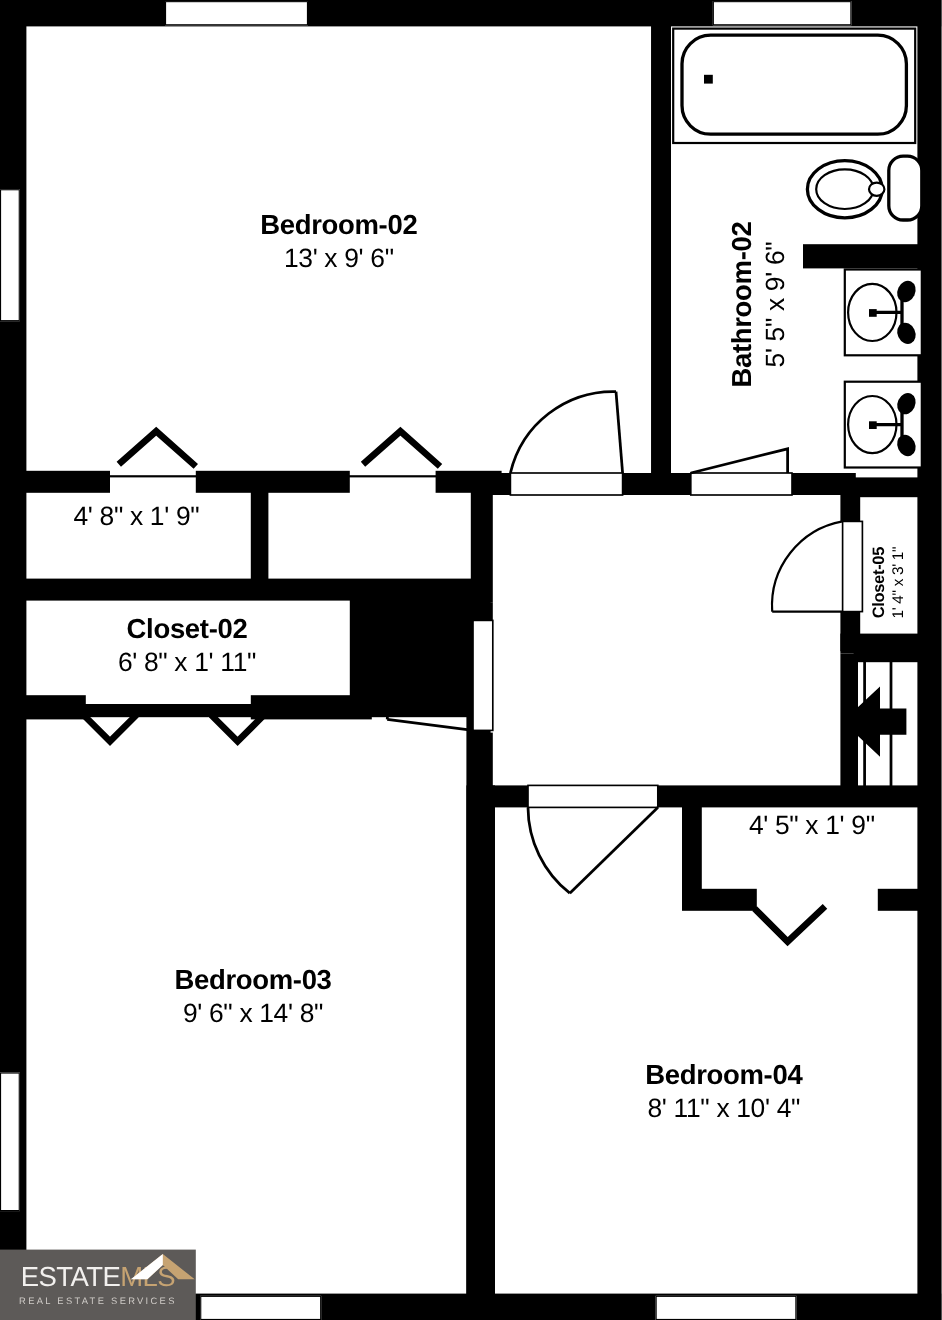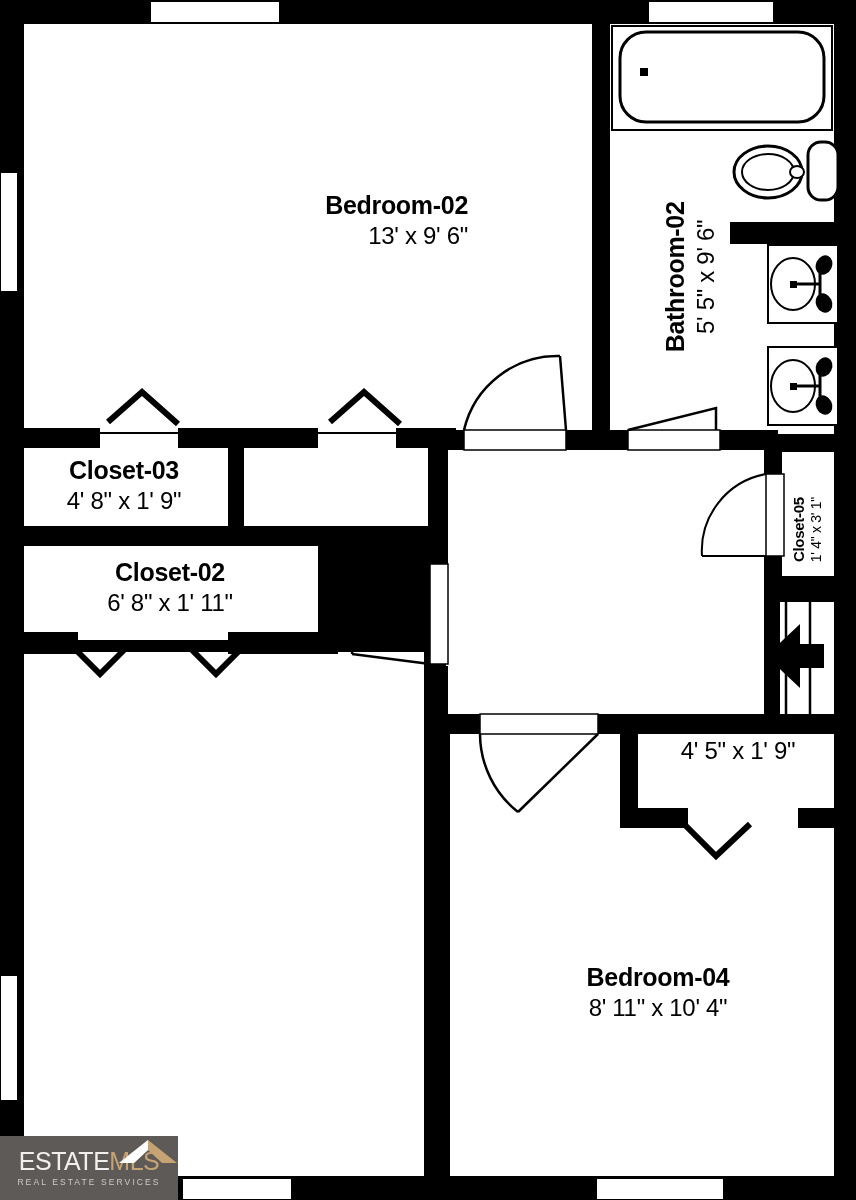--- a/index.html
+++ b/index.html
@@ -189,50 +189,53 @@
     <g stroke="#000" stroke-width="2.5" fill="none">
       <line x1="786" y1="596" x2="786" y2="720"></line>
       <line x1="810" y1="596" x2="810" y2="720"></line>
     </g>
 
     <g>
       <polygon points="766,656 800,624 800,644 824,644 824,668 800,668 800,688" fill="#000"></polygon>
     </g>
   </svg>
 
-  <div class="lbl" style="left:148px;top:190px;width:320px;text-align:right;">
+  <div class="lbl" style="left:148px;top:190px;width:320px;">
     <div class="nm">Bedroom-02</div>
     <div class="dm">13' x 9' 6"</div>
   </div>
 
   <div class="lbl rot90" style="left:545px;top:247px;width:290px;">
     <div class="nm">Bathroom-02</div>
     <div class="dm">5' 5" x 9' 6"</div>
   </div>
 
   <div class="lbl" style="left:16px;top:455px;width:216px;">
-    <div class="nm">Closet-03</div>
     <div class="dm">4' 8" x 1' 9"</div>
   </div>
 
 
   <div class="lbl" style="left:18px;top:557px;width:304px;">
     <div class="nm">Closet-02</div>
     <div class="dm">6' 8" x 1' 11"</div>
   </div>
 
   <div class="lbl small rot90" style="left:752px;top:512px;width:112px;">
     <div class="nm">Closet-05</div>
     <div class="dm">1' 4" x 3' 1"</div>
   </div>
 
   <div class="lbl" style="left:640px;top:736px;width:196px;">
     <div class="dm">4' 5" x 1' 9"</div>
   </div>
 
+  <div class="lbl" style="left:70px;top:876px;width:320px;">
+    <div class="nm">Bedroom-03</div>
+    <div class="dm">9' 6" x 14' 8"</div>
+  </div>
 
   <div class="lbl" style="left:498px;top:962px;width:320px;text-align:center;">
     <div class="nm">Bedroom-04</div>
     <div class="dm">8' 11" x 10' 4"</div>
   </div>
 
   <div class="logo">
     <div class="l1">
       <span class="g">ESTATE</span><span class="m">MLS</span>
     </div>

